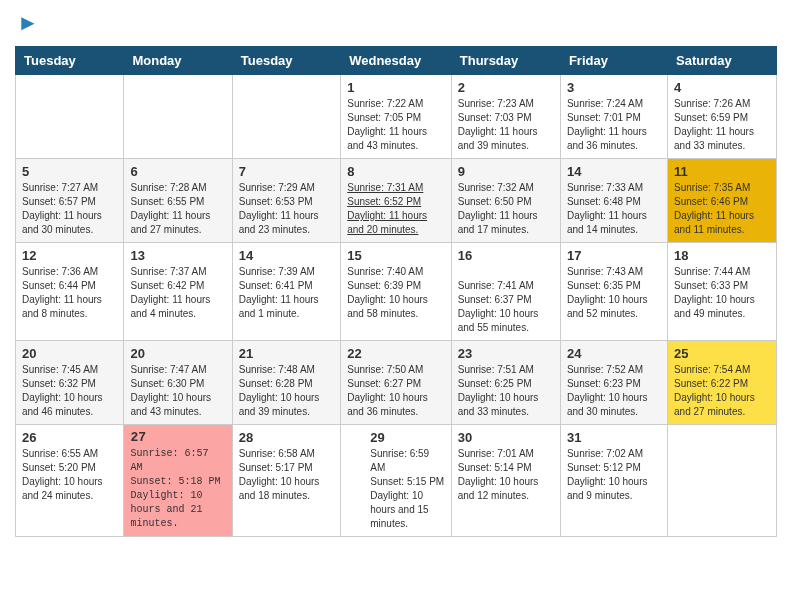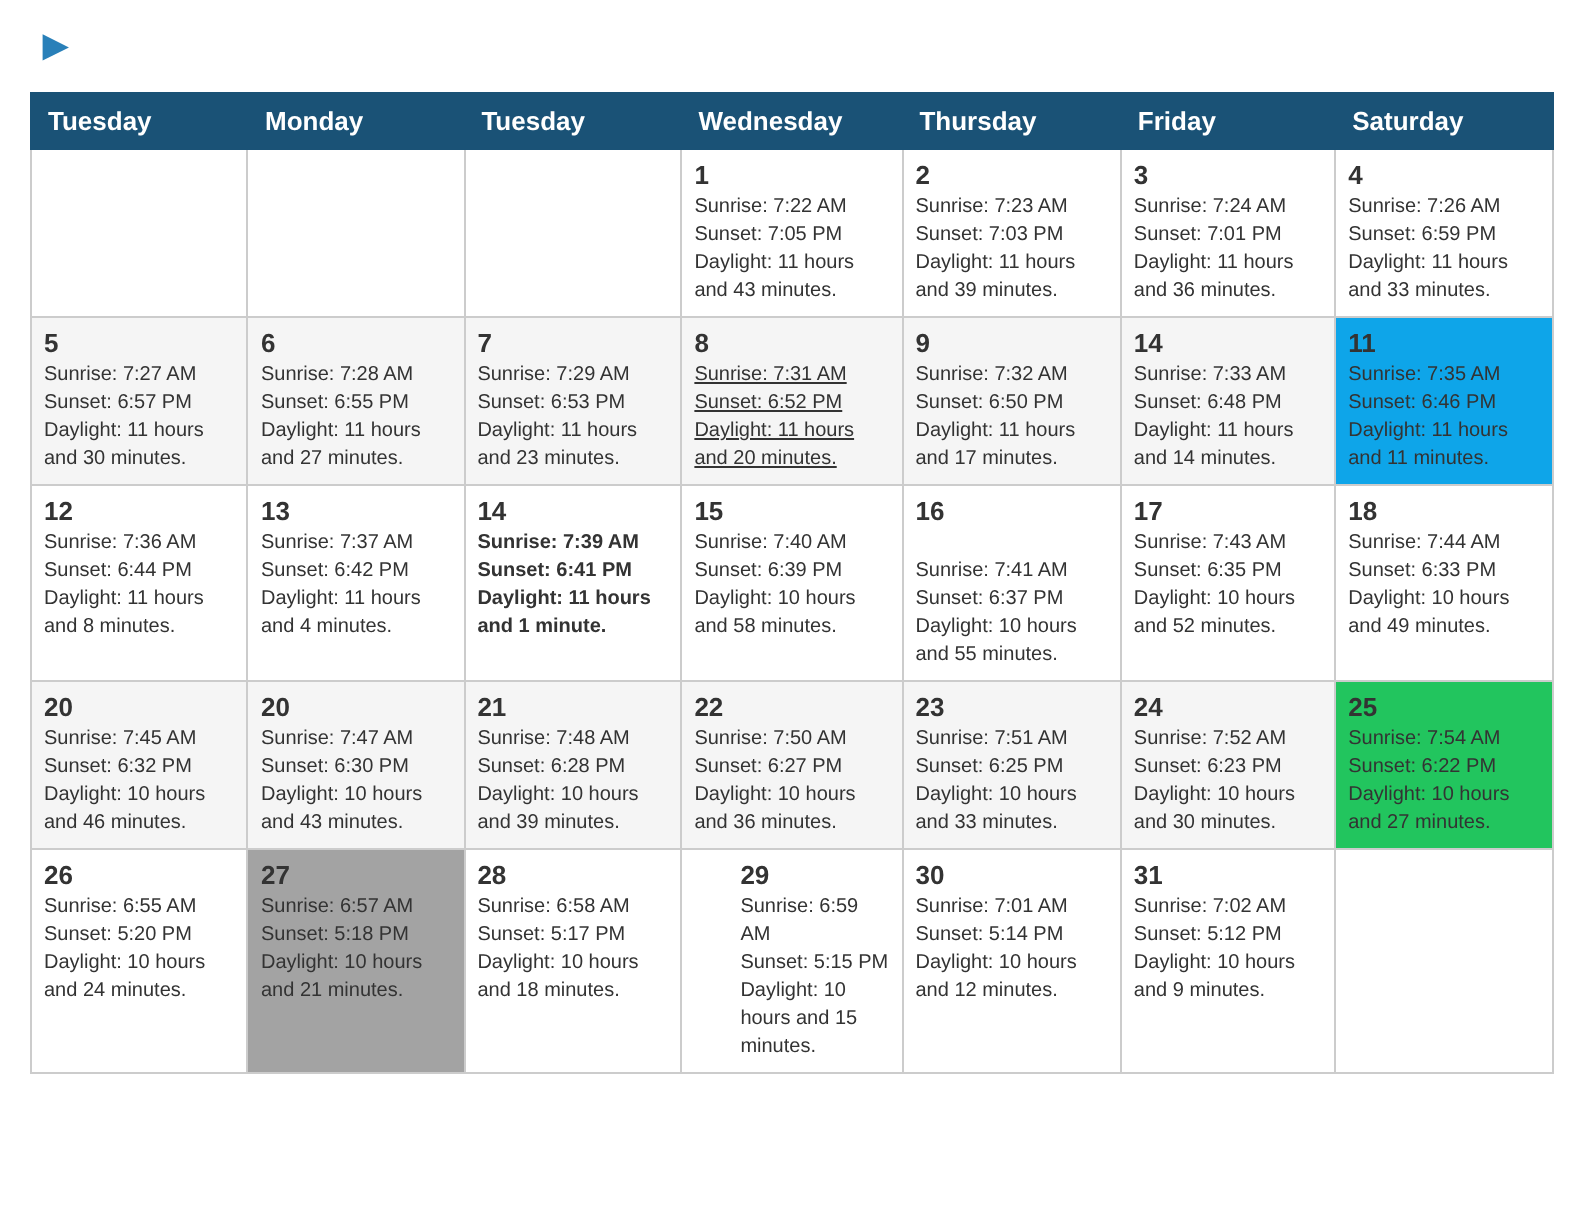--- a/index.html
+++ b/index.html
@@ -192,21 +192,21 @@
             <div class="day-info" style="white-space: pre-line;">Sunrise: 7:32 AM
 Sunset: 6:50 PM
 Daylight: 11 hours and 17 minutes.</div>
           </td>
           <td style="background: rgb(245, 245, 245);">
             <span class="day-number">14</span>
             <div class="day-info" style="white-space: pre-line;">Sunrise: 7:33 AM
 Sunset: 6:48 PM
 Daylight: 11 hours and 14 minutes.</div>
           </td>
-          <td style="background: #0ea5e9; margin-left: 36px;">
+          <td style="background: #eab308; margin-left: 36px;">
             <span class="day-number">11</span>
             <div class="day-info" style="white-space: pre-line;">Sunrise: 7:35 AM
 Sunset: 6:46 PM
 Daylight: 11 hours and 11 minutes.</div>
           </td>
         </tr>
         <tr>
           <td style="background: rgb(255, 255, 255);">
             <span class="day-number">12</span>
             <div class="day-info" style="white-space: pre-line;">Sunrise: 7:36 AM
@@ -214,21 +214,21 @@
 Daylight: 11 hours and 8 minutes.</div>
           </td>
           <td style="background: rgb(255, 255, 255);">
             <span class="day-number">13</span>
             <div class="day-info" style="white-space: pre-line;">Sunrise: 7:37 AM
 Sunset: 6:42 PM
 Daylight: 11 hours and 4 minutes.</div>
           </td>
           <td style="background: rgb(255, 255, 255);">
             <span class="day-number">14</span>
-            <div class="day-info" style="white-space: pre-line; font-weight: bold;">Sunrise: 7:39 AM
+            <div class="day-info" style="white-space: pre-line;">Sunrise: 7:39 AM
 Sunset: 6:41 PM
 Daylight: 11 hours and 1 minute.</div>
           </td>
           <td style="background: rgb(255, 255, 255);">
             <span class="day-number">15</span>
             <div class="day-info" style="white-space: pre-line;">Sunrise: 7:40 AM
 Sunset: 6:39 PM
 Daylight: 10 hours and 58 minutes.</div>
           </td>
           <td style="background: rgb(255, 255, 255);">
@@ -280,35 +280,35 @@
             <div class="day-info" style="white-space: pre-line;">Sunrise: 7:51 AM
 Sunset: 6:25 PM
 Daylight: 10 hours and 33 minutes.</div>
           </td>
           <td style="background: rgb(245, 245, 245);">
             <span class="day-number">24</span>
             <div class="day-info" style="white-space: pre-line;">Sunrise: 7:52 AM
 Sunset: 6:23 PM
 Daylight: 10 hours and 30 minutes.</div>
           </td>
-          <td style="background: #22c55e;">
+          <td style="background: #fde047;">
             <span class="day-number">25</span>
             <div class="day-info" style="white-space: pre-line;">Sunrise: 7:54 AM
 Sunset: 6:22 PM
 Daylight: 10 hours and 27 minutes.</div>
           </td>
         </tr>
         <tr>
           <td style="background: rgb(255, 255, 255);">
             <span class="day-number">26</span>
             <div class="day-info" style="white-space: pre-line;">Sunrise: 6:55 AM
 Sunset: 5:20 PM
 Daylight: 10 hours and 24 minutes.</div>
           </td>
-          <td style="background: #a3a3a3;">
+          <td style="background: #fca5a5; font-family: Liberation Mono, monospace;">
             <span class="day-number">27</span>
             <div class="day-info" style="white-space: pre-line;">Sunrise: 6:57 AM
 Sunset: 5:18 PM
 Daylight: 10 hours and 21 minutes.</div>
           </td>
           <td style="background: rgb(255, 255, 255);">
             <span class="day-number">28</span>
             <div class="day-info" style="white-space: pre-line;">Sunrise: 6:58 AM
 Sunset: 5:17 PM
 Daylight: 10 hours and 18 minutes.</div>

